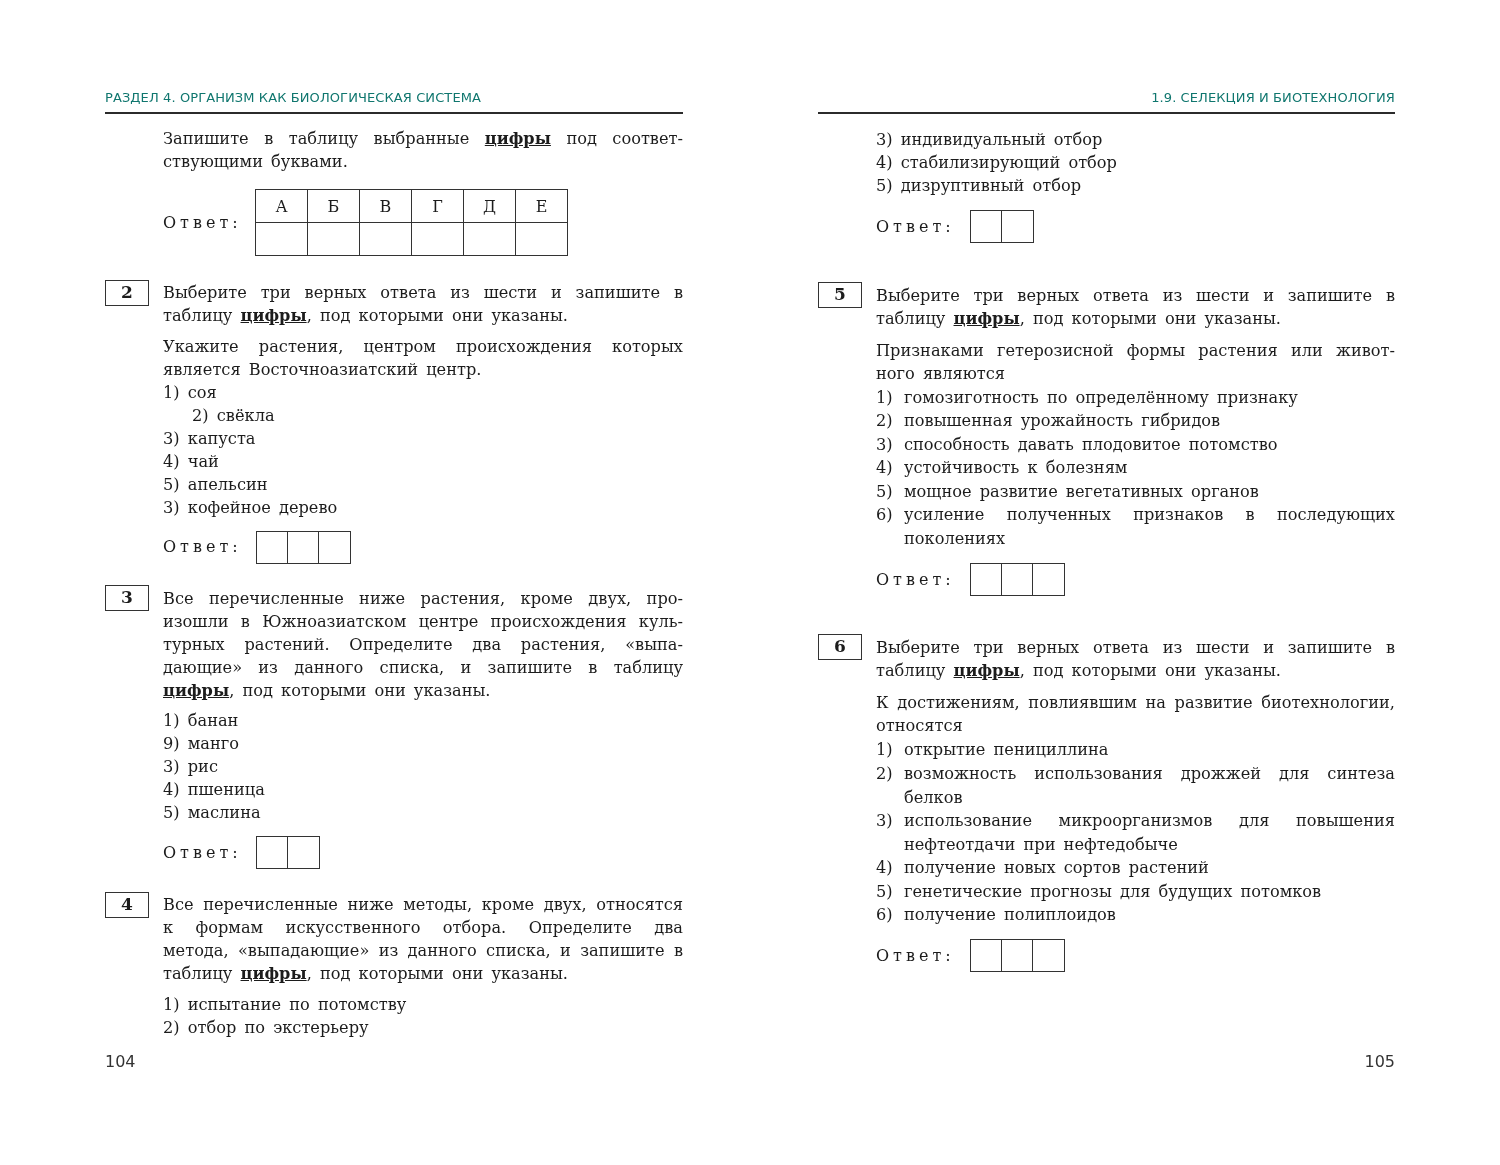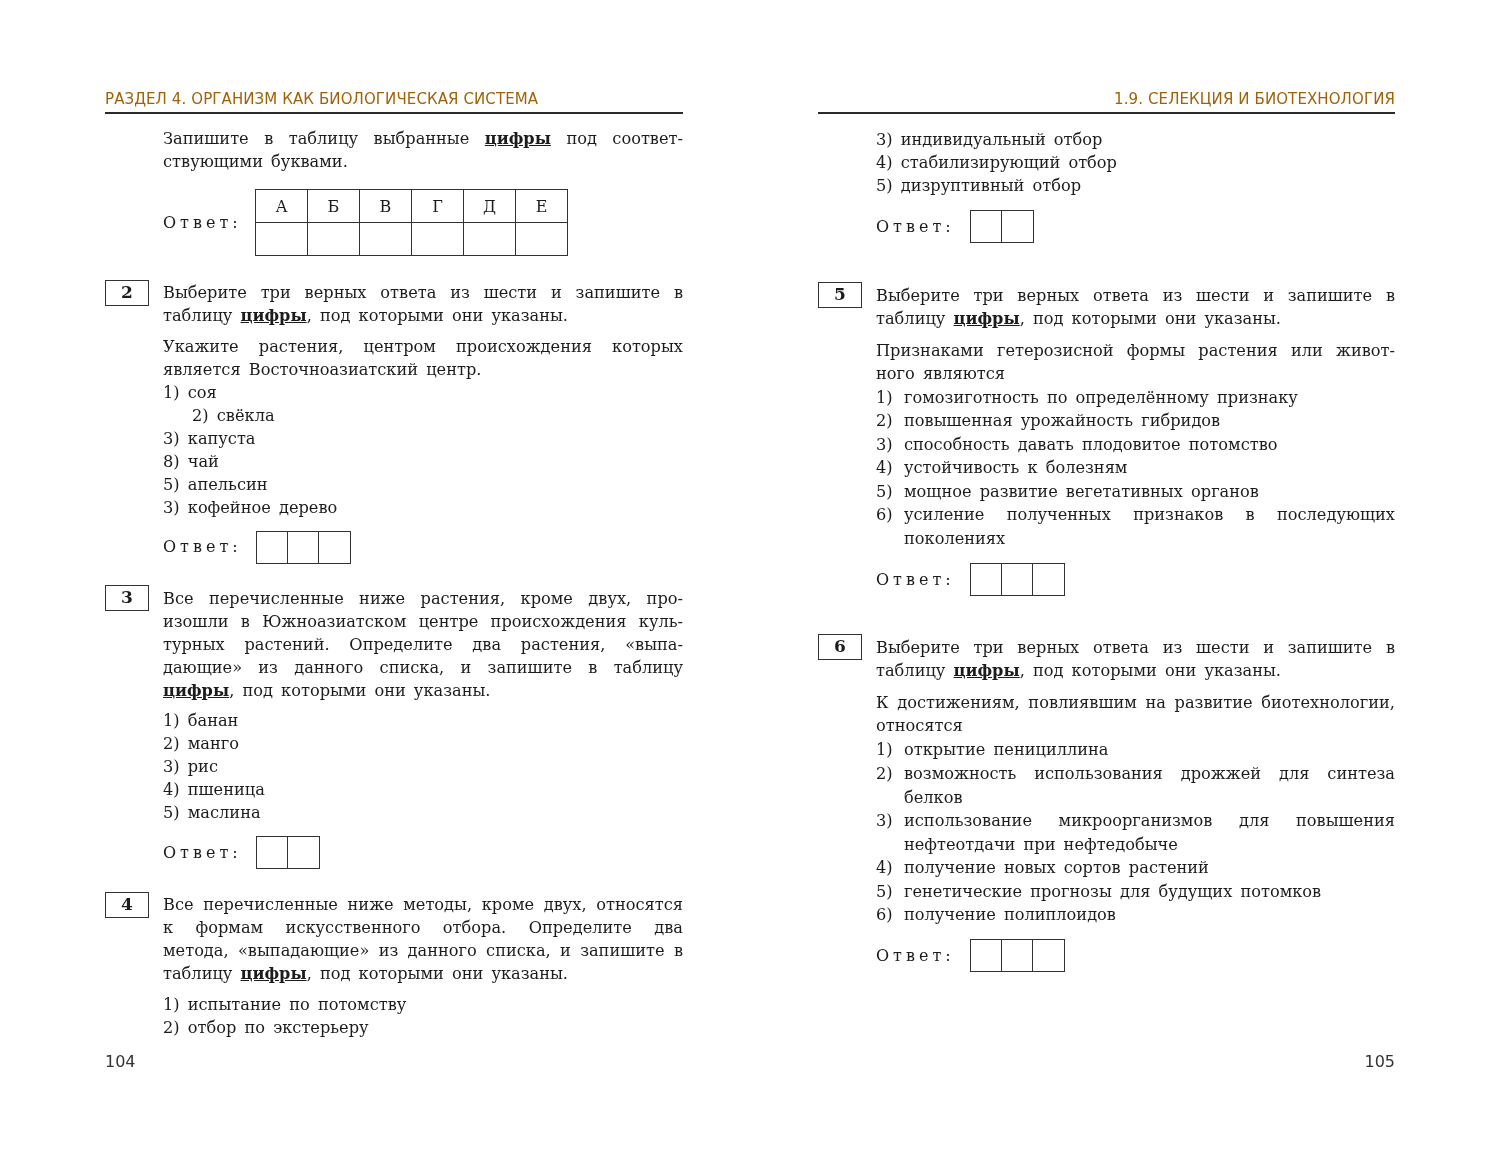--- a/index.html
+++ b/index.html
@@ -1,18 +1,18 @@
 <!DOCTYPE html>
 <html><head>
 <meta charset="utf-8">
 <style>
   html, body { margin:0; padding:0; background:#ffffff; }
   body { width:1500px; height:1165px; position:relative; overflow:hidden; color:#1e1e1e; }
   .page { position:absolute; top:0; height:1165px; }
-  .run-head { position:absolute; top:90px; font-family:"DejaVu Sans", sans-serif; font-size:15px; color:#a16207; letter-spacing:0.1px; white-space:nowrap; }
+  .run-head { position:absolute; top:90px; font-family:"DejaVu Sans", sans-serif; font-size:13px; color:#0f766e; letter-spacing:0.1px; white-space:nowrap; }
   .rule { position:absolute; top:112px; height:1.5px; background:#2b2b2b; }
   .serif { font-family:"DejaVu Serif", "Liberation Serif", serif; font-size:16.2px; color:#1c1c1c; }
   .para { position:absolute; line-height:23px; text-align:justify; word-spacing:3px; }
   .para .u { font-weight:bold; text-decoration:underline; }
   .opt { position:absolute; line-height:23px; white-space:nowrap; word-spacing:3px; }
   .opt-wrap { position:absolute; line-height:23.5px; word-spacing:3px; text-align:justify; }
   .opt-wrap .num { position:absolute; left:0; top:0; }
   .opt-wrap .txt { display:block; margin-left:28px; }
   .num-box { position:absolute; width:44px; height:26px; border:1.5px solid #333; box-sizing:border-box; font-family:"DejaVu Serif", serif; font-weight:bold; font-size:17px; text-align:center; line-height:23px; color:#1c1c1c; }
   .answer-label { position:absolute; font-family:"DejaVu Serif", serif; font-size:16px; letter-spacing:4px; color:#1c1c1c; }
@@ -56,36 +56,36 @@
     </table>
 
   <div class="num-box" style="left:105px;top:280px;">2</div>
   <div class="para serif" style="left:163px;top:281px;width:520px;">
     <span>Выберите три верных ответа из шести и запишите в таблицу </span><span class="u">цифры</span><span>, под которыми они указаны.</span>
   </div>
   <div class="para serif" style="left:163px;top:335px;width:520px;">Укажите растения, центром происхождения которых является Восточноазиатский центр.</div>
   <div class="opt serif" style="left:163px;top:381px;">1) соя</div>
   <div class="opt serif" style="left:163px;top:404px;margin-left:29px;">2) свёкла</div>
   <div class="opt serif" style="left:163px;top:427px;">3) капуста</div>
-  <div class="opt serif" style="left:163px;top:450px;">8) чай</div>
+  <div class="opt serif" style="left:163px;top:450px;">4) чай</div>
   <div class="opt serif" style="left:163px;top:473px;">5) апельсин</div>
   <div class="opt serif" style="left:163px;top:496px;">3) кофейное дерево</div>
   <div class="answer-label" style="left:163px;top:537px;">Ответ:</div>
   <div class="ans-boxes" style="left:256px;top:531px;">
     <div class="cell"></div>
     <div class="cell"></div>
     <div class="cell"></div>
   </div>
 
   <div class="num-box" style="left:105px;top:585px;">3</div>
   <div class="para serif" style="left:163px;top:587px;width:520px;">
     <span>Все перечисленные ниже растения, кроме двух, про­изошли в Южноазиатском центре происхождения куль­турных растений. Определите два растения, «выпа­дающие» из данного списка, и запишите в таблицу </span><span class="u">цифры</span><span>, под которыми они указаны.</span>
   </div>
   <div class="opt serif" style="left:163px;top:709px;">1) банан</div>
-  <div class="opt serif" style="left:163px;top:732px;">2) манго</div>
+  <div class="opt serif" style="left:163px;top:732px;">9) манго</div>
   <div class="opt serif" style="left:163px;top:755px;">3) рис</div>
   <div class="opt serif" style="left:163px;top:778px;">4) пшеница</div>
   <div class="opt serif" style="left:163px;top:801px;">5) маслина</div>
   <div class="answer-label" style="left:163px;top:843px;">Ответ:</div>
   <div class="ans-boxes" style="left:256px;top:836px;">
     <div class="cell"></div>
     <div class="cell"></div>
   </div>
 
   <div class="num-box" style="left:105px;top:892px;">4</div>

